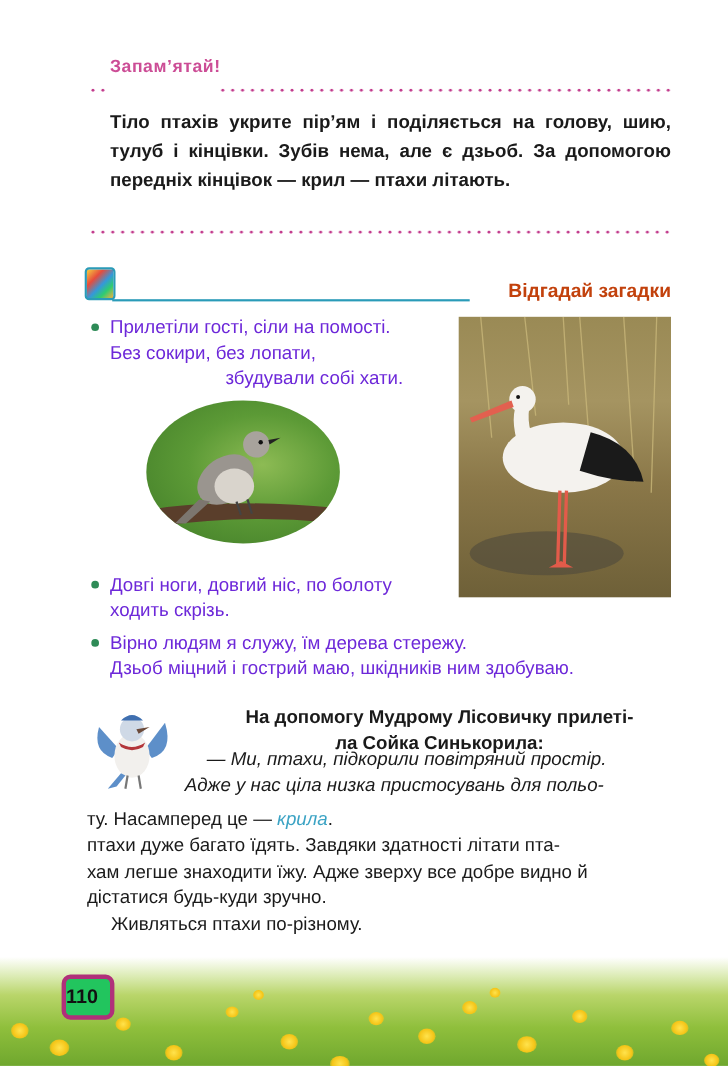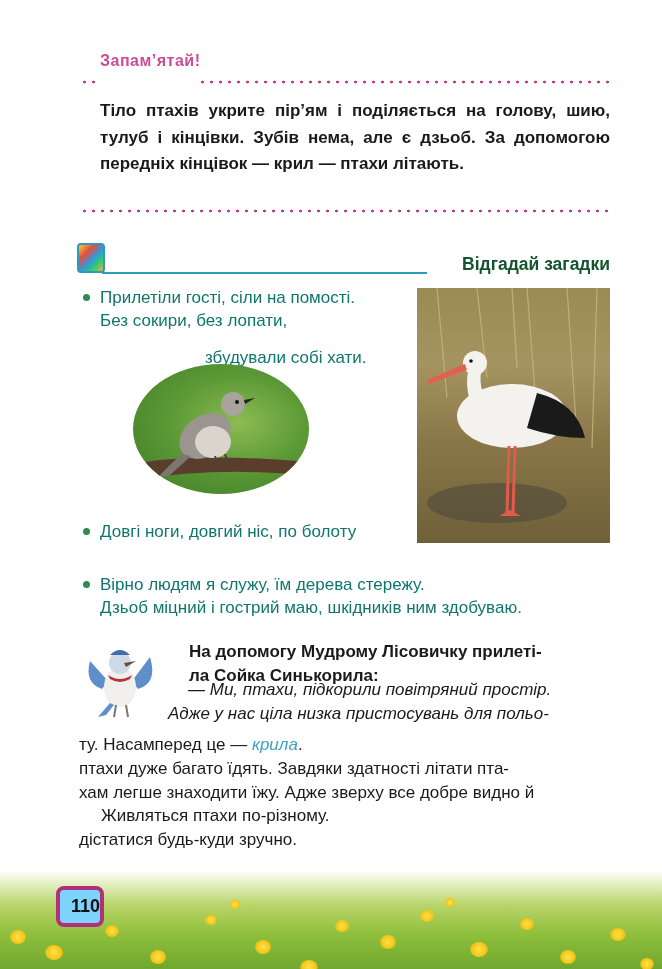--- a/index.html
+++ b/index.html
@@ -2,50 +2,50 @@
 <html><head>
 <meta charset="utf-8">
 <style>
   html, body { margin:0; padding:0; }
   body { width:662px; height:969px; position:relative; overflow:hidden; background:#ffffff; font-family:"Liberation Sans", sans-serif; color:#1a1a1a; }
   .dots { position:absolute; height:4px; background-image:radial-gradient(circle, #c23a8c 1.3px, transparent 1.6px); background-size:9px 4px; background-repeat:repeat-x; }
   .remember-title { position:absolute; left:100px; top:52px; font-size:16px; font-weight:bold; color:#cc4d96; letter-spacing:0.5px; }
   .remember-text { position:absolute; left:100px; top:98px; width:510px; font-size:17px; font-weight:bold; line-height:26.5px; text-align:justify; color:#1a1a1a; }
   .section-icon { position:absolute; left:77px; top:243px; width:24px; height:26px; border:2px solid #2a9bb8; border-radius:4px; background:linear-gradient(135deg,#f4d03f 0%,#e74c3c 30%,#3498db 55%,#2ecc71 75%,#f5b041 100%); }
   .section-line { position:absolute; left:102px; top:272px; width:325px; height:2px; background:#2a9bb8; }
-  .section-title { position:absolute; right:52px; top:254px; font-size:17.5px; font-weight:bold; color:#14532d; }
-  .riddle { position:absolute; font-size:17px; line-height:23px; color:#0f766e; }
+  .section-title { position:absolute; right:52px; top:254px; font-size:17.5px; font-weight:bold; color:#c2410c; }
+  .riddle { position:absolute; font-size:17px; line-height:23px; color:#6d28d9; }
   .bullet { display:inline-block; width:7px; height:7px; border-radius:50%; background:#2e8b57; position:absolute; left:-17px; top:8px; }
   .photo-oval { position:absolute; left:133px; top:364px; width:176px; height:130px; border-radius:50%; overflow:hidden; background:radial-gradient(ellipse at 60% 45%, #8dbb54 0%, #5c9a36 45%, #3f7a27 100%); }
   .photo-stork { position:absolute; left:417px; top:288px; width:193px; height:255px; background:linear-gradient(180deg,#9a8a55 0%,#a59461 30%,#8a7748 60%,#6e6038 100%); overflow:hidden; }
   .jay { position:absolute; left:80px; top:643px; width:80px; height:80px; }
   .body-text { position:absolute; font-size:17px; line-height:23.5px; color:#1a1a1a; }
   .accent { color:#3ba3c4; font-style:italic;margin-top:30px; }
   .meadow { position:absolute; left:0; top:870px; width:662px; height:99px; background:linear-gradient(180deg, rgba(255,255,255,1) 0%, rgba(210,230,160,0.8) 18%, #b9d56a 35%, #8fbf3c 65%, #6fa72e 100%); overflow:hidden; }
   .flower { position:absolute; border-radius:50%; background:radial-gradient(circle,#ffe34d 0%,#f5c518 60%,rgba(245,197,24,0) 100%); }
-  .page-num { position:absolute; left:56px; top:886px; width:40px; height:33px; border:4px solid #b0307a; border-radius:8px; background:#7dd3fc; font-size:18px; font-weight:bold; text-align:right; line-height:33px; color:#111; box-sizing:content-box; }
+  .page-num { position:absolute; left:56px; top:886px; width:40px; height:33px; border:4px solid #b0307a; border-radius:8px; background:#22c55e; font-size:18px; font-weight:bold; text-align:left; line-height:33px; color:#111; box-sizing:content-box; }
 </style>
 </head>
 <body>
 
 <div class="dots" style="left:80px; top:80px; width:18px;"></div>
 <div class="remember-title">Запам’ятай!</div>
 <div class="dots" style="left:198px; top:80px; width:412px;"></div>
 <div class="remember-text">Тіло птахів укрите пір’ям і поділяється на голову, шию, тулуб і кінцівки. Зубів нема, але є дзьоб. За допомогою передніх кінцівок — крил — птахи літають.</div>
 <div class="dots" style="left:80px; top:209px; width:530px;"></div>
 
 <div class="section-icon"></div>
 <div class="section-line"></div>
 <div class="section-title">Відгадай загадки</div>
 
 <div class="riddle" style="left:100px; top:286px; width:300px;">
   <span class="bullet"></span>
   <div>Прилетіли гості, сіли на помості.</div>
   <div>Без сокири, без лопати,</div>
-  <div style="padding-left:105px;margin-top:14px;">збудували собі хати.</div>
+  <div style="padding-left:105px;">збудували собі хати.</div>
 </div>
 
 <div class="photo-oval">
   <svg width="176" height="130" viewBox="0 0 176 130">
     <path d="M0 100 Q60 88 176 98 L176 112 Q90 102 0 116 Z" fill="#5a3e2b"></path>
     <ellipse cx="72" cy="72" rx="28" ry="20" fill="#9a958f" transform="rotate(-35 72 72)"></ellipse>
     <ellipse cx="80" cy="78" rx="18" ry="16" fill="#d9d4cc"></ellipse>
     <circle cx="100" cy="40" r="12" fill="#a8a39c"></circle>
     <circle cx="104" cy="38" r="2" fill="#111"></circle>
     <path d="M111 36 L122 34 L112 40 Z" fill="#222"></path>
@@ -74,20 +74,21 @@
     <path d="M48 76 L10 92 L12 96 L50 82 Z" fill="#e2604f"></path>
     <line x1="92" y1="158" x2="90" y2="225" stroke="#e25b4a" stroke-width="3"></line>
     <line x1="98" y1="158" x2="96" y2="225" stroke="#e25b4a" stroke-width="3"></line>
     <path d="M82 228 L104 228 L93 222 Z" fill="#e25b4a"></path>
   </svg>
 </div>
 
 <div class="riddle" style="left:100px; top:520px; width:300px;">
   <span class="bullet"></span>
   <div>Довгі ноги, довгий ніс, по болоту</div>
+  <div>ходить скрізь.</div>
 </div>
 
 <div class="riddle" style="left:100px; top:573px; width:520px;">
   <span class="bullet"></span>
   <div>Вірно людям я служу, їм дерева стережу.</div>
   <div>Дзьоб міцний і гострий маю, шкідників ним здобуваю.</div>
 </div>
 
 <div class="jay">
   <svg width="80" height="80" viewBox="0 0 80 80">
@@ -97,37 +98,37 @@
     <circle cx="40" cy="20" r="11" fill="#cfd9e6"></circle>
     <path d="M30 12 Q40 2 50 12 Z" fill="#3f6fb0"></path>
     <path d="M44 20 L56 18 L46 24 Z" fill="#6b4a3a"></path>
     <path d="M28 32 Q40 40 52 32 L50 36 Q40 42 30 36 Z" fill="#b3363a"></path>
     <path d="M30 60 L18 74 L26 72 L34 62 Z" fill="#5d8fc9"></path>
     <line x1="36" y1="62" x2="34" y2="74" stroke="#777" stroke-width="2"></line>
     <line x1="46" y1="62" x2="48" y2="74" stroke="#777" stroke-width="2"></line>
   </svg>
 </div>
 
-<div class="body-text" style="left:189px; top:640px; width:421px; font-weight:bold;">
+<div class="body-text" style="left:189px; top:640px; width:421px; font-weight:bold;text-align:center;">
   <div>На допомогу Мудрому Лісовичку прилеті-</div>
   <div>ла Сойка Синькорила:</div>
 </div>
 <div class="body-text" style="left:168px; top:678px; width:442px;font-style:italic;">
   <div style="padding-left:20px;">— Ми, птахи, підкорили повітряний простір.</div>
   <div>Адже у нас ціла низка пристосувань для польо-</div>
 </div>
 <div class="body-text" style="left:79px; top:733px; width:531px;">
   <span>ту. Насамперед це — </span><span class="accent">крила</span><span>.</span>
 </div>
 
 <div class="body-text" style="left:79px; top:757px; width:531px;">
   <div>птахи дуже багато їдять. Завдяки здатності літати пта-</div>
   <div>хам легше знаходити їжу. Адже зверху все добре видно й</div>
+  <div>дістатися будь-куди зручно.</div>
   <div style="padding-left:22px;">Живляться птахи по-різному.</div>
-  <div>дістатися будь-куди зручно.</div>
 </div>
 
 <div class="meadow">
   <div class="flower" style="left:10px; top:60px; width:16px; height:14px;"></div>
   <div class="flower" style="left:45px; top:75px; width:18px; height:15px;"></div>
   <div class="flower" style="left:105px; top:55px; width:14px; height:12px;"></div>
   <div class="flower" style="left:150px; top:80px; width:16px; height:14px;"></div>
   <div class="flower" style="left:205px; top:45px; width:12px; height:10px;"></div>
   <div class="flower" style="left:255px; top:70px; width:16px; height:14px;"></div>
   <div class="flower" style="left:300px; top:90px; width:18px; height:14px;"></div>

